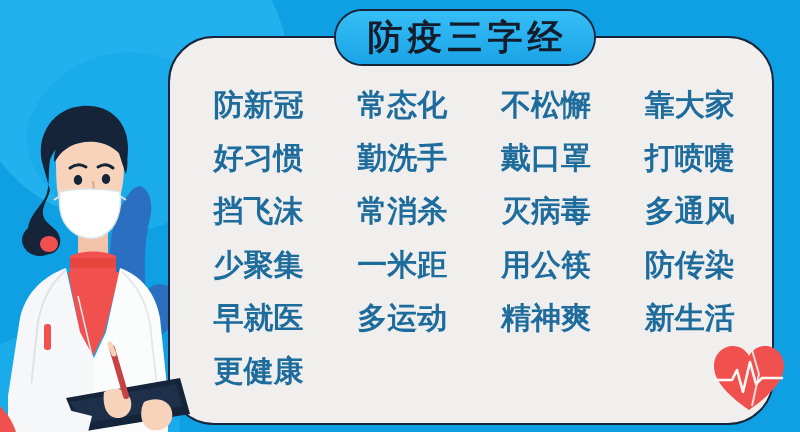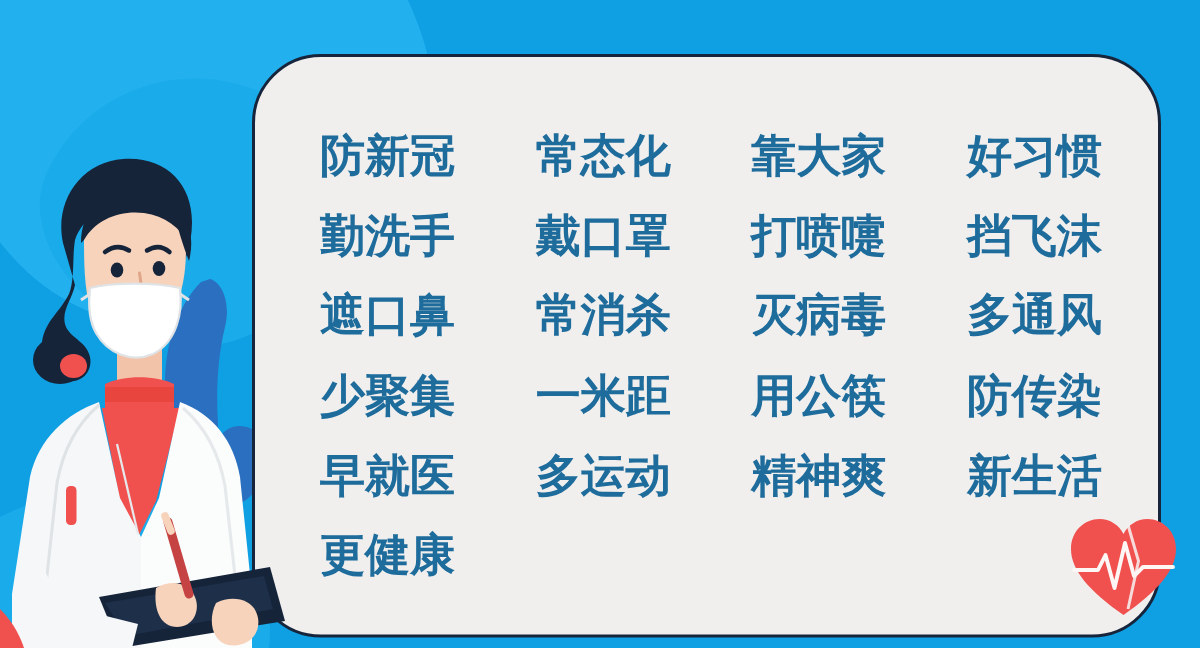--- a/index.html
+++ b/index.html
@@ -187,33 +187,37 @@
     <path d="M110 248 L114 258" stroke="#f7d3bb" stroke-width="5" stroke-linecap="round"></path>
 
     <path d="M144 306 C156 300 170 304 172 316 C174 328 164 336 152 334
              C142 332 138 318 144 306 Z" fill="#f7d3bb"></path>
 
     <path d="M0 310 C10 320 14 330 16 336 L0 336 Z" fill="#f0514f"></path>
   </svg>
 
   <div class="card"></div>
 
+  <div class="title-pill">
+    <div class="shade"></div>
+    <div class="title-text">防疫三字经</div>
+  </div>
 
   <div class="grid">
     <div class="cell">防新冠</div>
     <div class="cell">常态化</div>
+    <div class="cell">不松懈</div>
     <div class="cell">靠大家</div>
 
     <div class="cell">好习惯</div>
     <div class="cell">勤洗手</div>
     <div class="cell">戴口罩</div>
     <div class="cell">打喷嚏</div>
 
     <div class="cell">挡飞沫</div>
-    <div class="cell">遮口鼻</div>
     <div class="cell">常消杀</div>
     <div class="cell">灭病毒</div>
 
     <div class="cell">多通风</div>
     <div class="cell">少聚集</div>
     <div class="cell">一米距</div>
 
     <div class="cell">用公筷</div>
     <div class="cell">防传染</div>
     <div class="cell">早就医</div>

